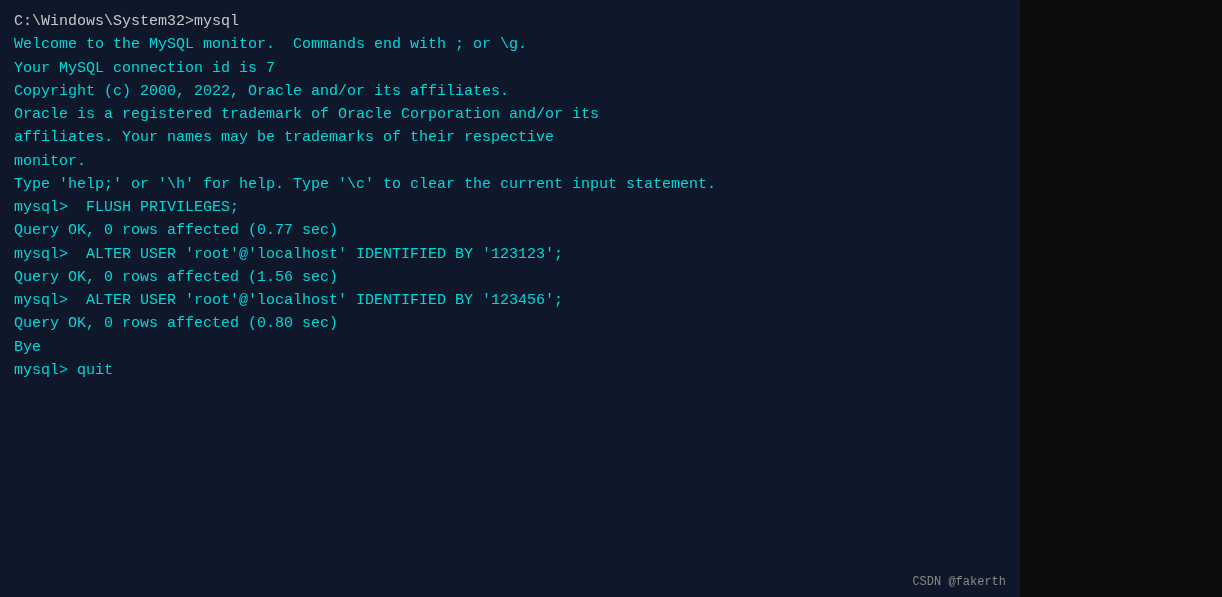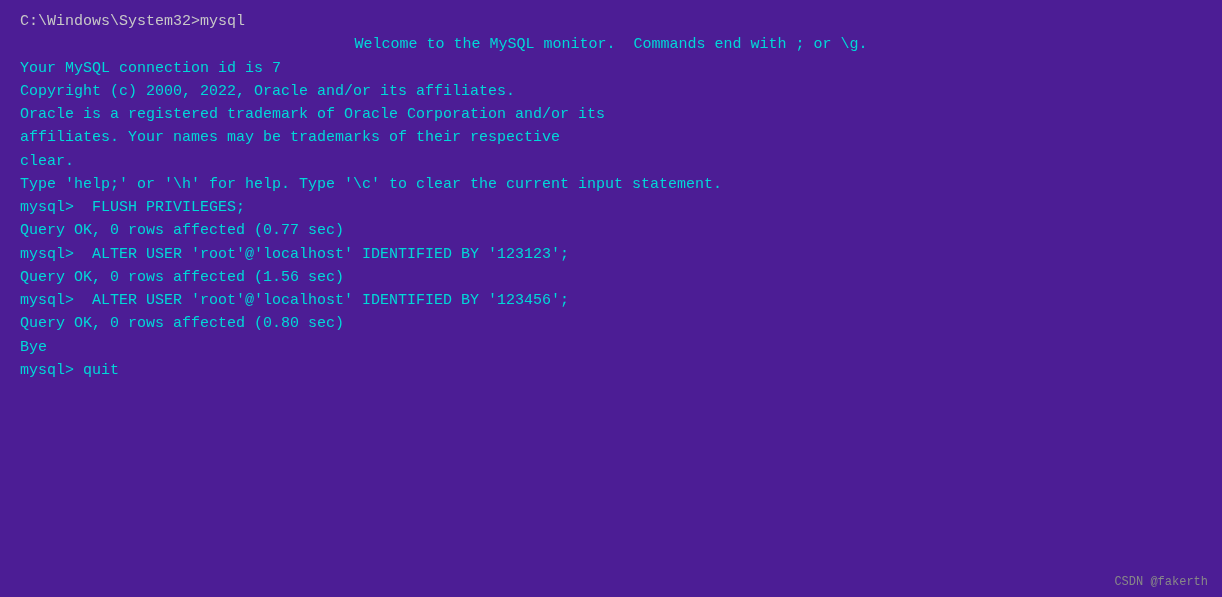--- a/index.html
+++ b/index.html
@@ -10,24 +10,24 @@
 
     body {
       background-color: #0c0c0c;
       width: 1222px;
       height: 597px;
       overflow: hidden;
       font-family: 'Courier New', Courier, monospace;
     }
 
     .terminal {
-      background-color: #4c1d95;
-      width: 1222px;
+      background-color: #0f172a;
+      width: 1020px;
       height: 597px;
-      padding: 10px 20px;
+      padding: 10px 14px;
       position: relative;
     }
 
     .terminal-line {
       font-size: 15px;
       line-height: 1.55;
       white-space: pre;
     }
 
     .watermark {
@@ -38,28 +38,28 @@
       font-size: 12px;
       font-family: 'Courier New', Courier, monospace;
     }
   </style>
 </head>
 <body>
 
 <div class="terminal">
   <div id="lines-container">
       <div class="terminal-line" style="color: rgb(200, 200, 200);">C:\Windows\System32&gt;mysql</div>
-      <div class="terminal-line" style="color: rgb(0, 216, 216); text-align: center;">Welcome to the MySQL monitor.  Commands end with ; or \g.</div>
+      <div class="terminal-line" style="color: rgb(0, 216, 216);">Welcome to the MySQL monitor.  Commands end with ; or \g.</div>
       <div class="terminal-line" style="color: rgb(0, 216, 216);">Your MySQL connection id is 7</div>
       <div class="terminal-line" style="color: rgb(0, 216, 216);"></div>
       <div class="terminal-line" style="color: rgb(0, 216, 216);">Copyright (c) 2000, 2022, Oracle and/or its affiliates.</div>
       <div class="terminal-line" style="color: rgb(0, 216, 216);"></div>
       <div class="terminal-line" style="color: rgb(0, 216, 216);">Oracle is a registered trademark of Oracle Corporation and/or its</div>
       <div class="terminal-line" style="color: rgb(0, 216, 216);">affiliates. Your names may be trademarks of their respective</div>
-      <div class="terminal-line" style="color: rgb(0, 216, 216);">clear.</div>
+      <div class="terminal-line" style="color: rgb(0, 216, 216);">monitor.</div>
       <div class="terminal-line" style="color: rgb(0, 216, 216);"></div>
       <div class="terminal-line" style="color: rgb(0, 216, 216);">Type 'help;' or '\h' for help. Type '\c' to clear the current input statement.</div>
       <div class="terminal-line" style="color: rgb(0, 216, 216);"></div>
       <div class="terminal-line" style="color: rgb(0, 216, 216);">mysql&gt;  FLUSH PRIVILEGES;</div>
       <div class="terminal-line" style="color: rgb(0, 216, 216);">Query OK, 0 rows affected (0.77 sec)</div>
       <div class="terminal-line" style="color: rgb(0, 216, 216);"></div>
       <div class="terminal-line" style="color: rgb(0, 216, 216);">mysql&gt;  ALTER USER 'root'@'localhost' IDENTIFIED BY '123123';</div>
       <div class="terminal-line" style="color: rgb(0, 216, 216);">Query OK, 0 rows affected (1.56 sec)</div>
       <div class="terminal-line" style="color: rgb(0, 216, 216);"></div>
       <div class="terminal-line" style="color: rgb(0, 216, 216);">mysql&gt;  ALTER USER 'root'@'localhost' IDENTIFIED BY '123456';</div>

